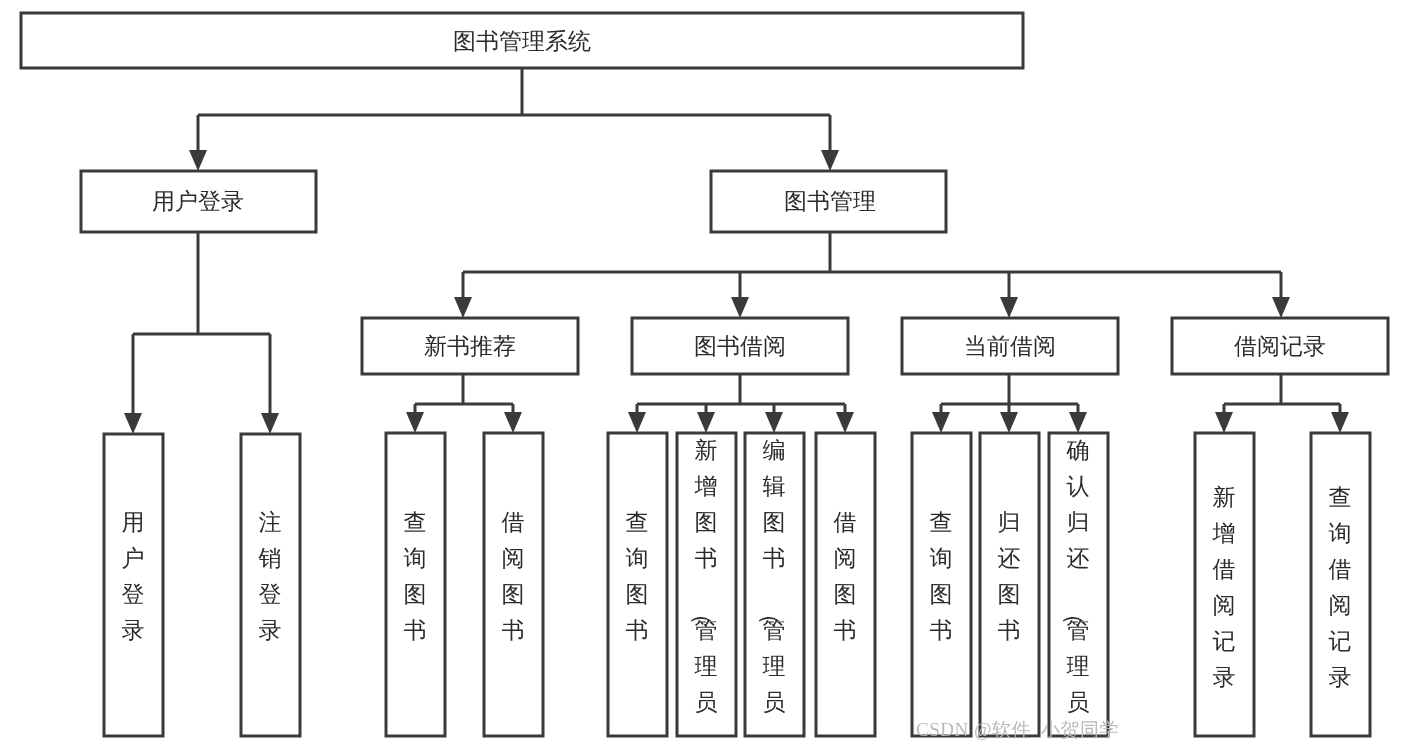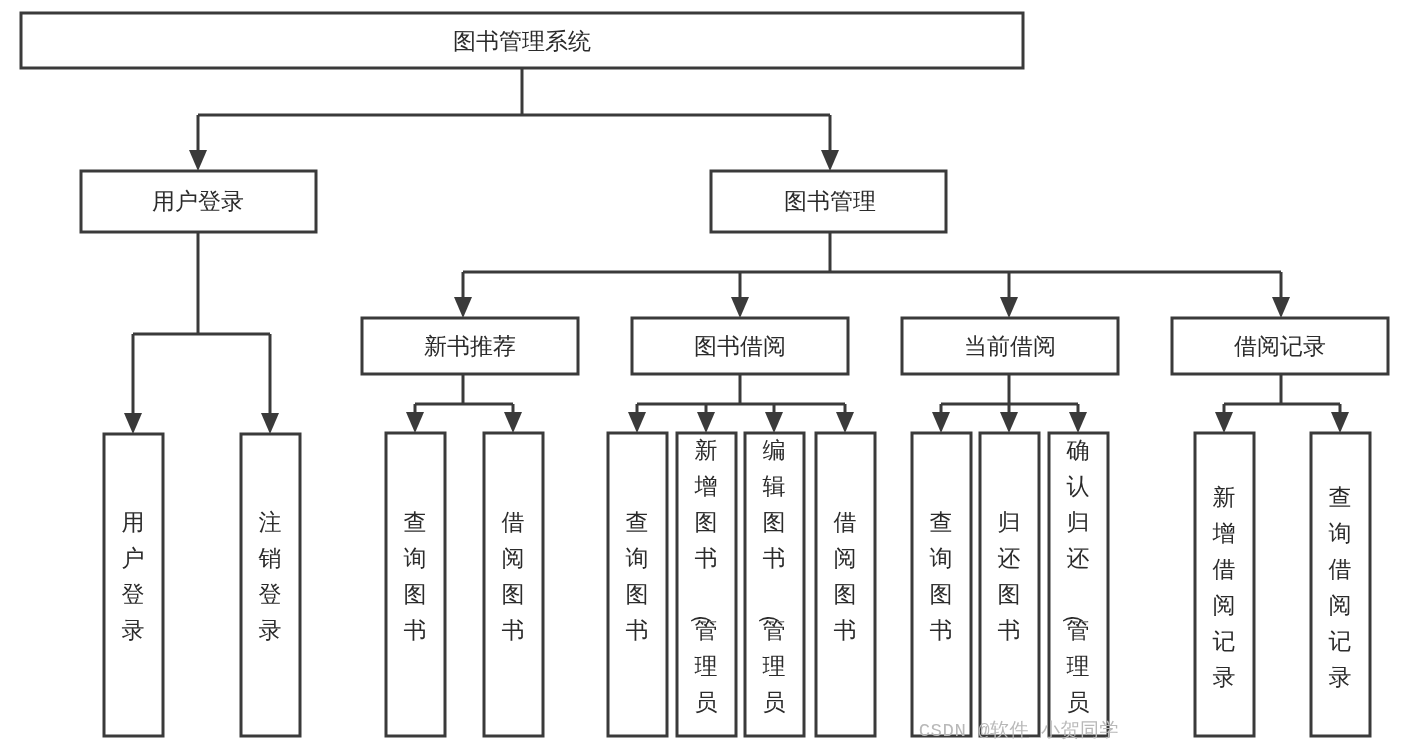--- a/index.html
+++ b/index.html
@@ -58,21 +58,21 @@
   .node-label-v {
     font-family: "DejaVu Sans", "Liberation Sans", sans-serif;
     font-size: 23px;
     fill: #2b2b2b;
     text-anchor: middle;
   }
   .watermark-text {
     position: absolute;
     right: 8px;
     bottom: 4px;
-    font-family: Liberation Mono, monospace;
+    font-family: Liberation Serif, serif;
     font-size: 19px;
     color: #b9b9b9;
     letter-spacing: 0.5px;
     white-space: nowrap;
     pointer-events: none;
   }
 </style>
 </head>
 <body>
 

